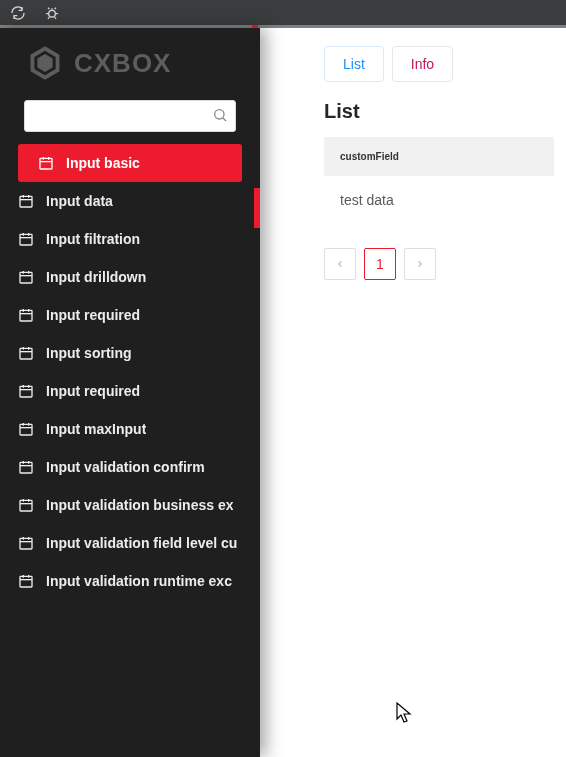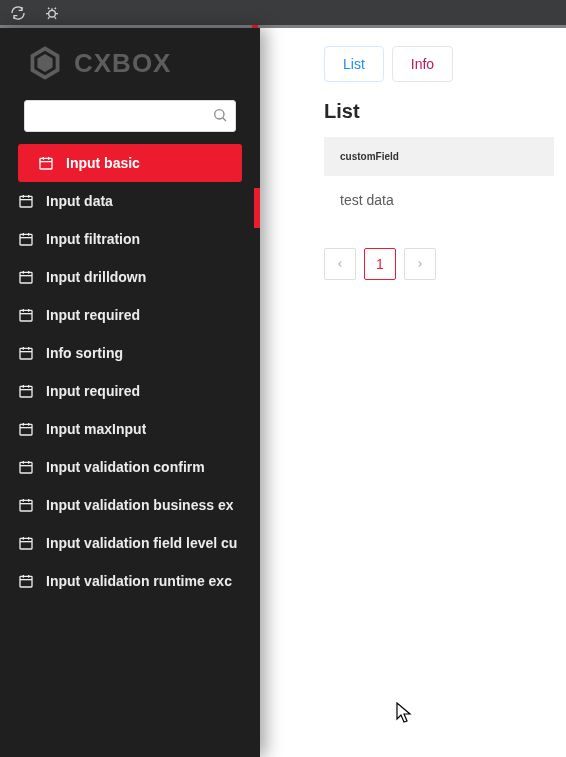--- a/index.html
+++ b/index.html
@@ -154,21 +154,21 @@
         </div>
         <div class="menu-item">
           <span class="cal">
             <svg width="16" height="16" viewBox="0 0 24 24" fill="none" stroke="currentColor" stroke-width="2">
               <rect x="3" y="5" width="18" height="16" rx="1"></rect>
               <line x1="3" y1="10" x2="21" y2="10"></line>
               <line x1="8" y1="3" x2="8" y2="7"></line>
               <line x1="16" y1="3" x2="16" y2="7"></line>
             </svg>
           </span>
-          <span class="lbl">Info sorting</span>
+          <span class="lbl">Input sorting</span>
         </div>
         <div class="menu-item">
           <span class="cal">
             <svg width="16" height="16" viewBox="0 0 24 24" fill="none" stroke="currentColor" stroke-width="2">
               <rect x="3" y="5" width="18" height="16" rx="1"></rect>
               <line x1="3" y1="10" x2="21" y2="10"></line>
               <line x1="8" y1="3" x2="8" y2="7"></line>
               <line x1="16" y1="3" x2="16" y2="7"></line>
             </svg>
           </span>

